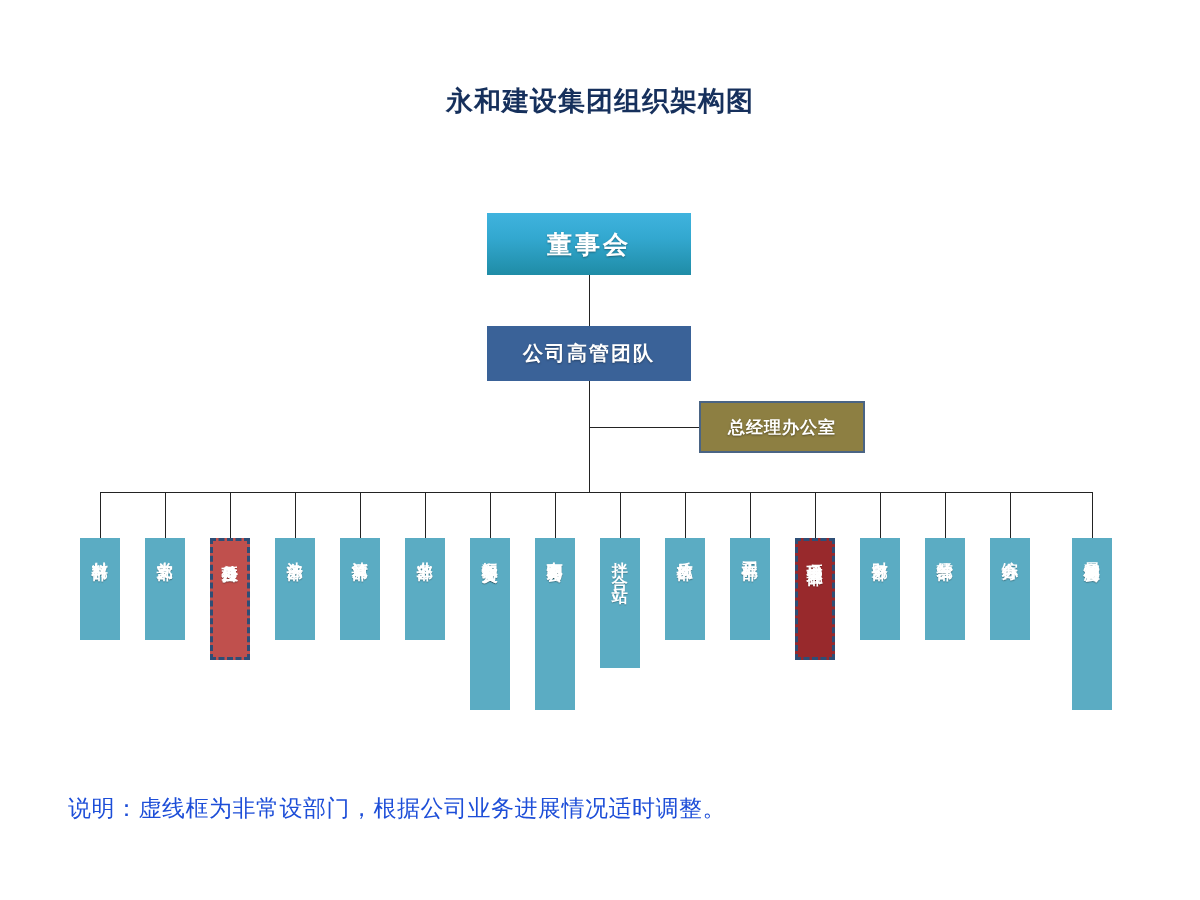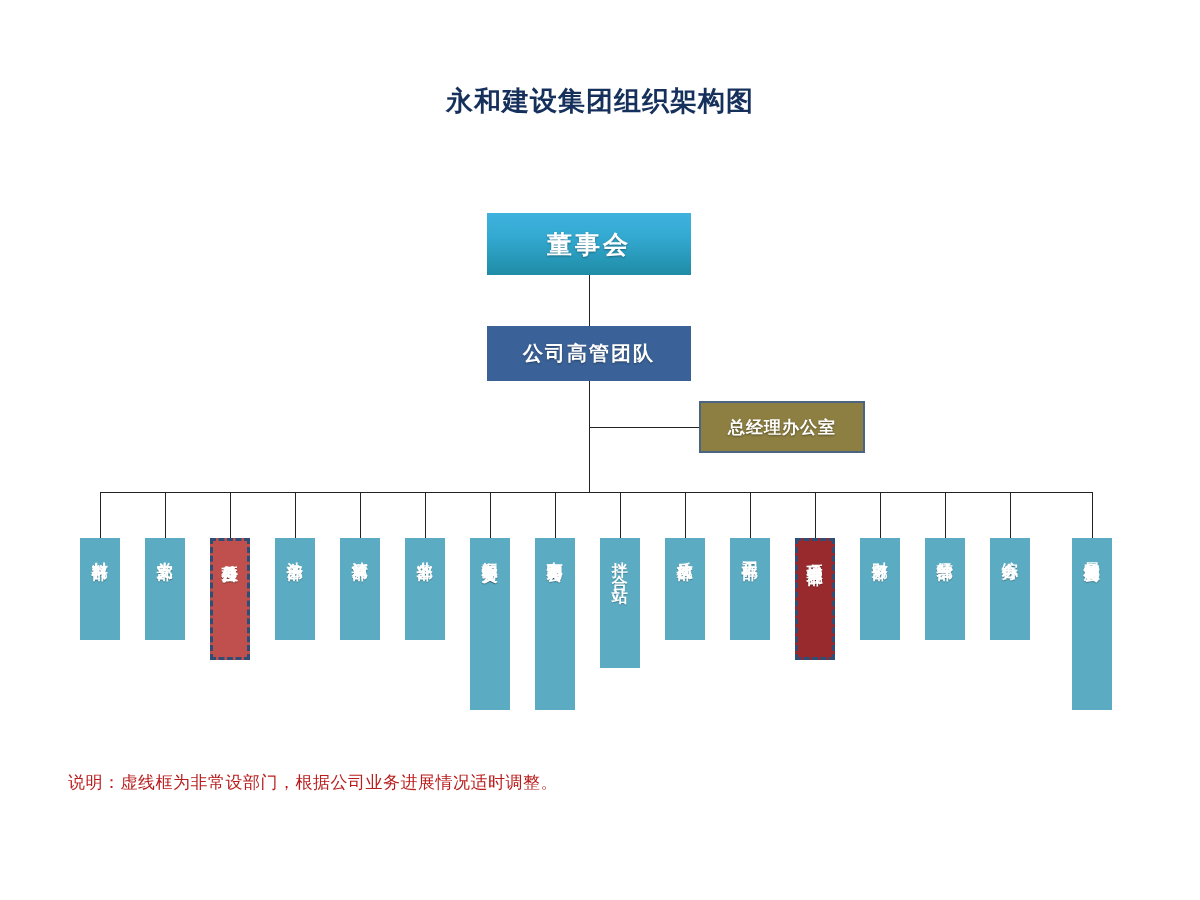--- a/index.html
+++ b/index.html
@@ -119,23 +119,23 @@
   }
   .dept.temp-dark {
     background: #98292C;
     border: 3px dashed #2E4E76;
   }
 
   
   .footnote {
     position: absolute;
     left: 68px;
-    top: 771px;
-    font-size: 17px;
-    color: #b91c1c;
+    top: 793px;
+    font-size: 23px;
+    color: #1d4ed8;
     letter-spacing: 0.5px;
   }
 </style>
 </head>
 <body>
 
 <div id="chart-root">
 
   <div class="chart-title">永和建设集团组织架构图</div>
 

